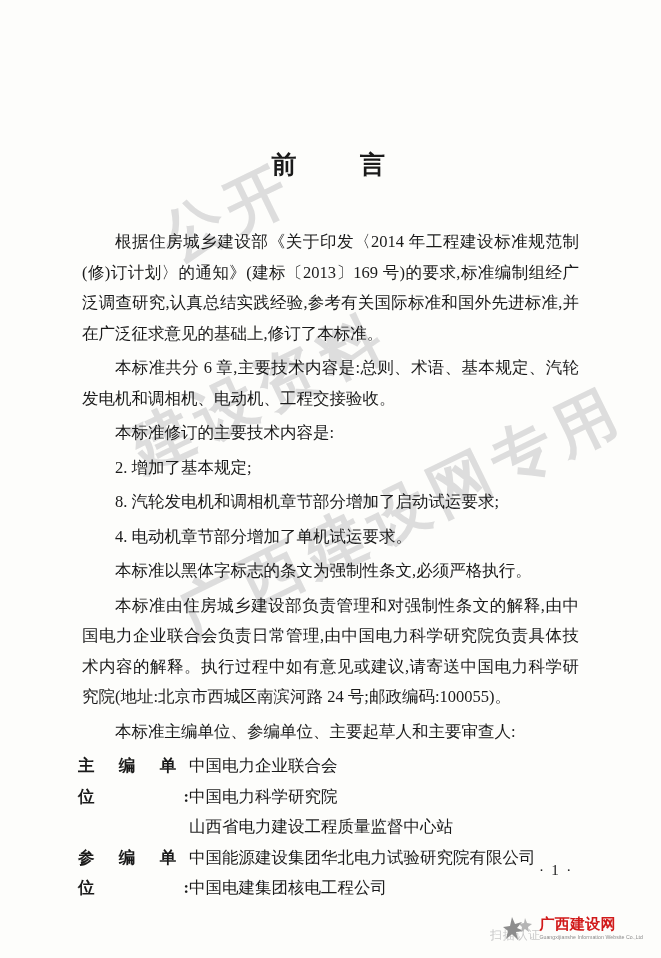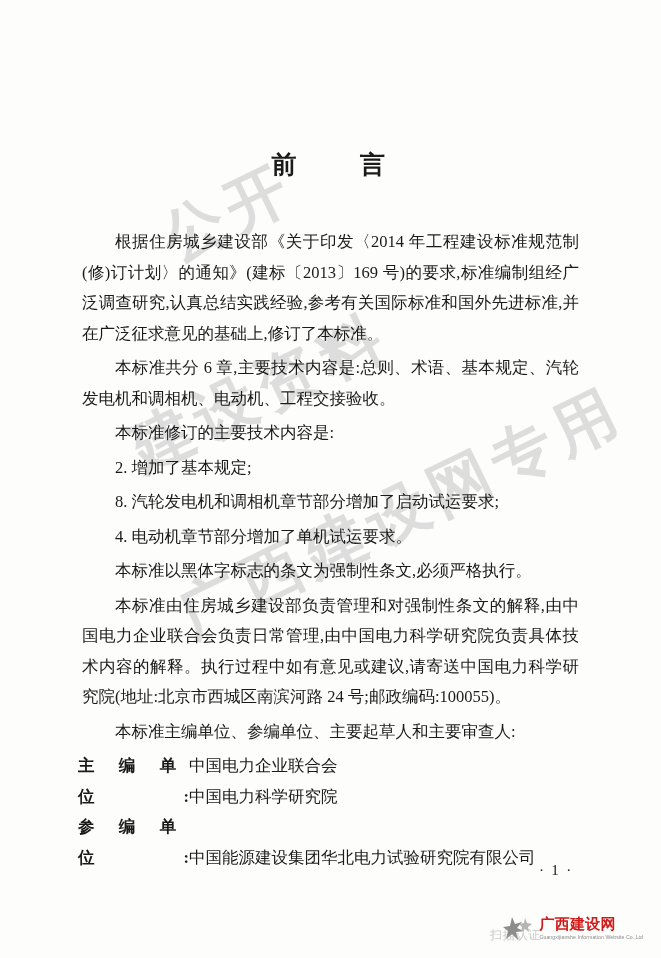--- a/index.html
+++ b/index.html
@@ -182,21 +182,23 @@
         <div class="unit-values">
           <div>中国电力企业联合会</div>
           <div>中国电力科学研究院</div>
         </div>
       </div>
 
       <div class="unit-block">
         <div class="unit-label wide">参 编 单 位</div>
         <div class="colon">:</div>
         <div class="unit-values">
+          <div>山西省电力建设工程质量监督中心站</div>
           <div>中国能源建设集团华北电力试验研究院有限公司</div>
+          <div>中国电建集团核电工程公司</div>
         </div>
       </div>
     </div>
 
     <div class="page-number">· 1 ·</div>
   </div>
 
   <div class="logo-stamp">扫描认证</div>
 
   <div class="logo">

